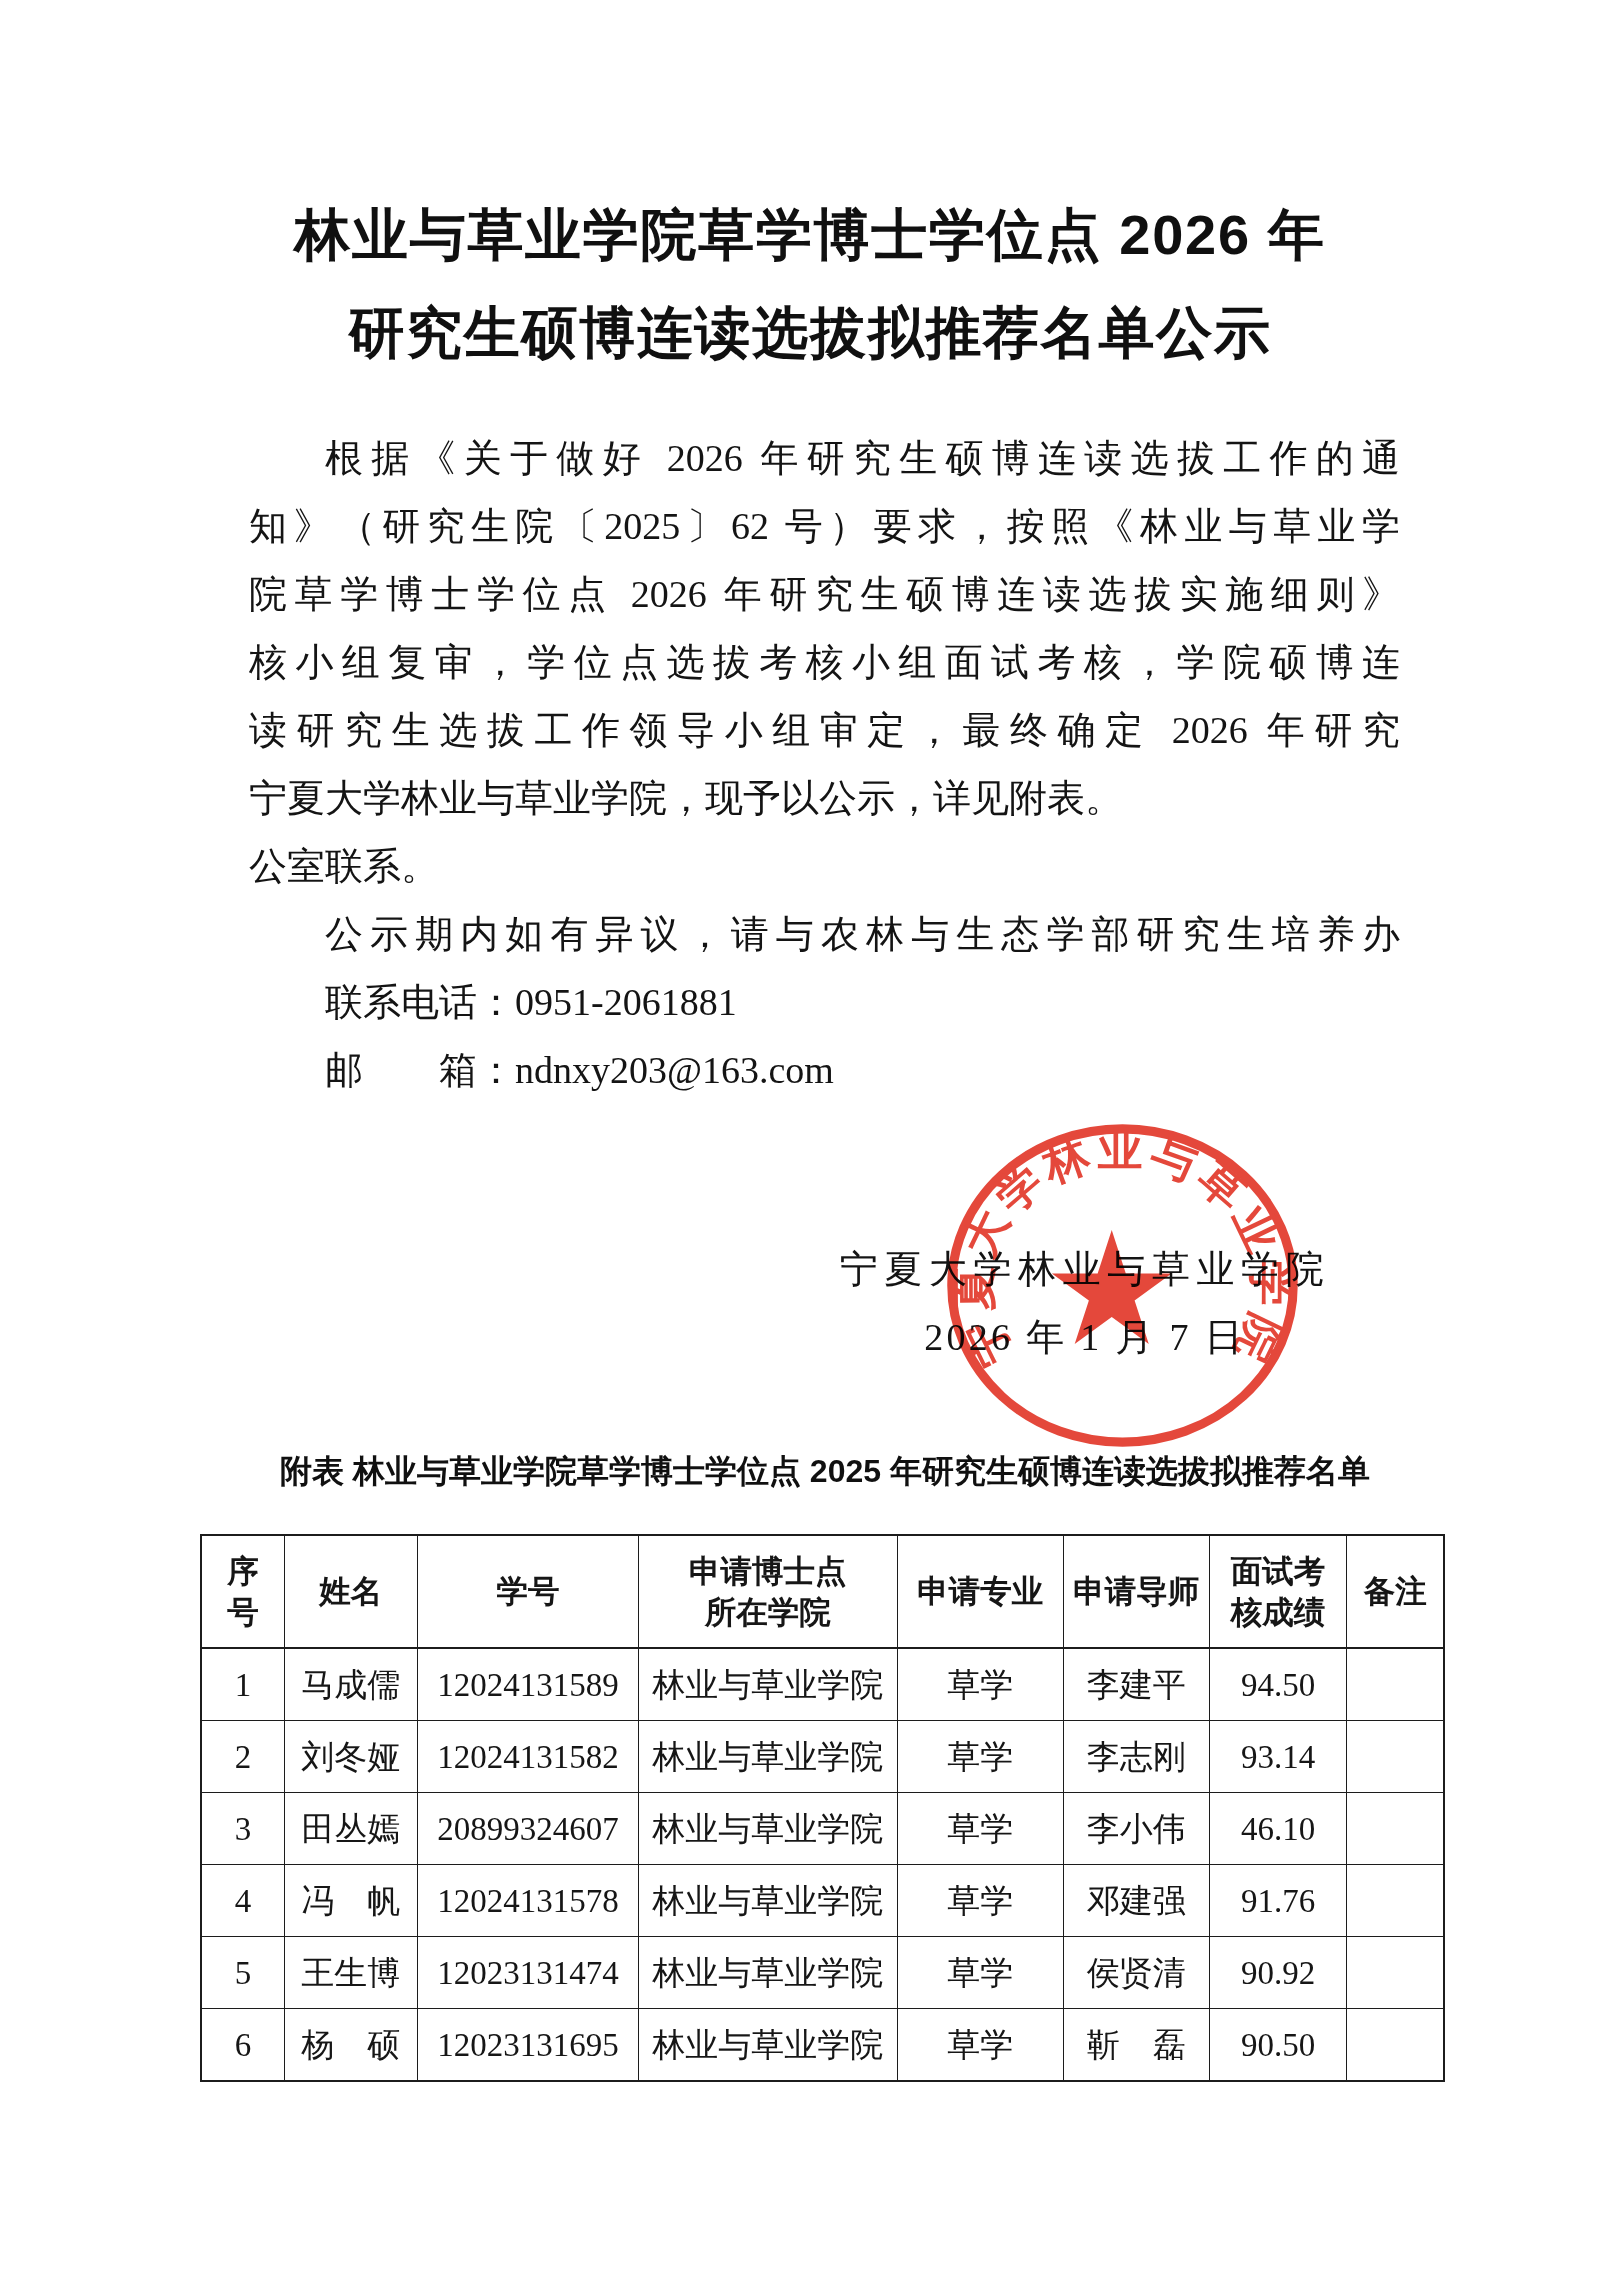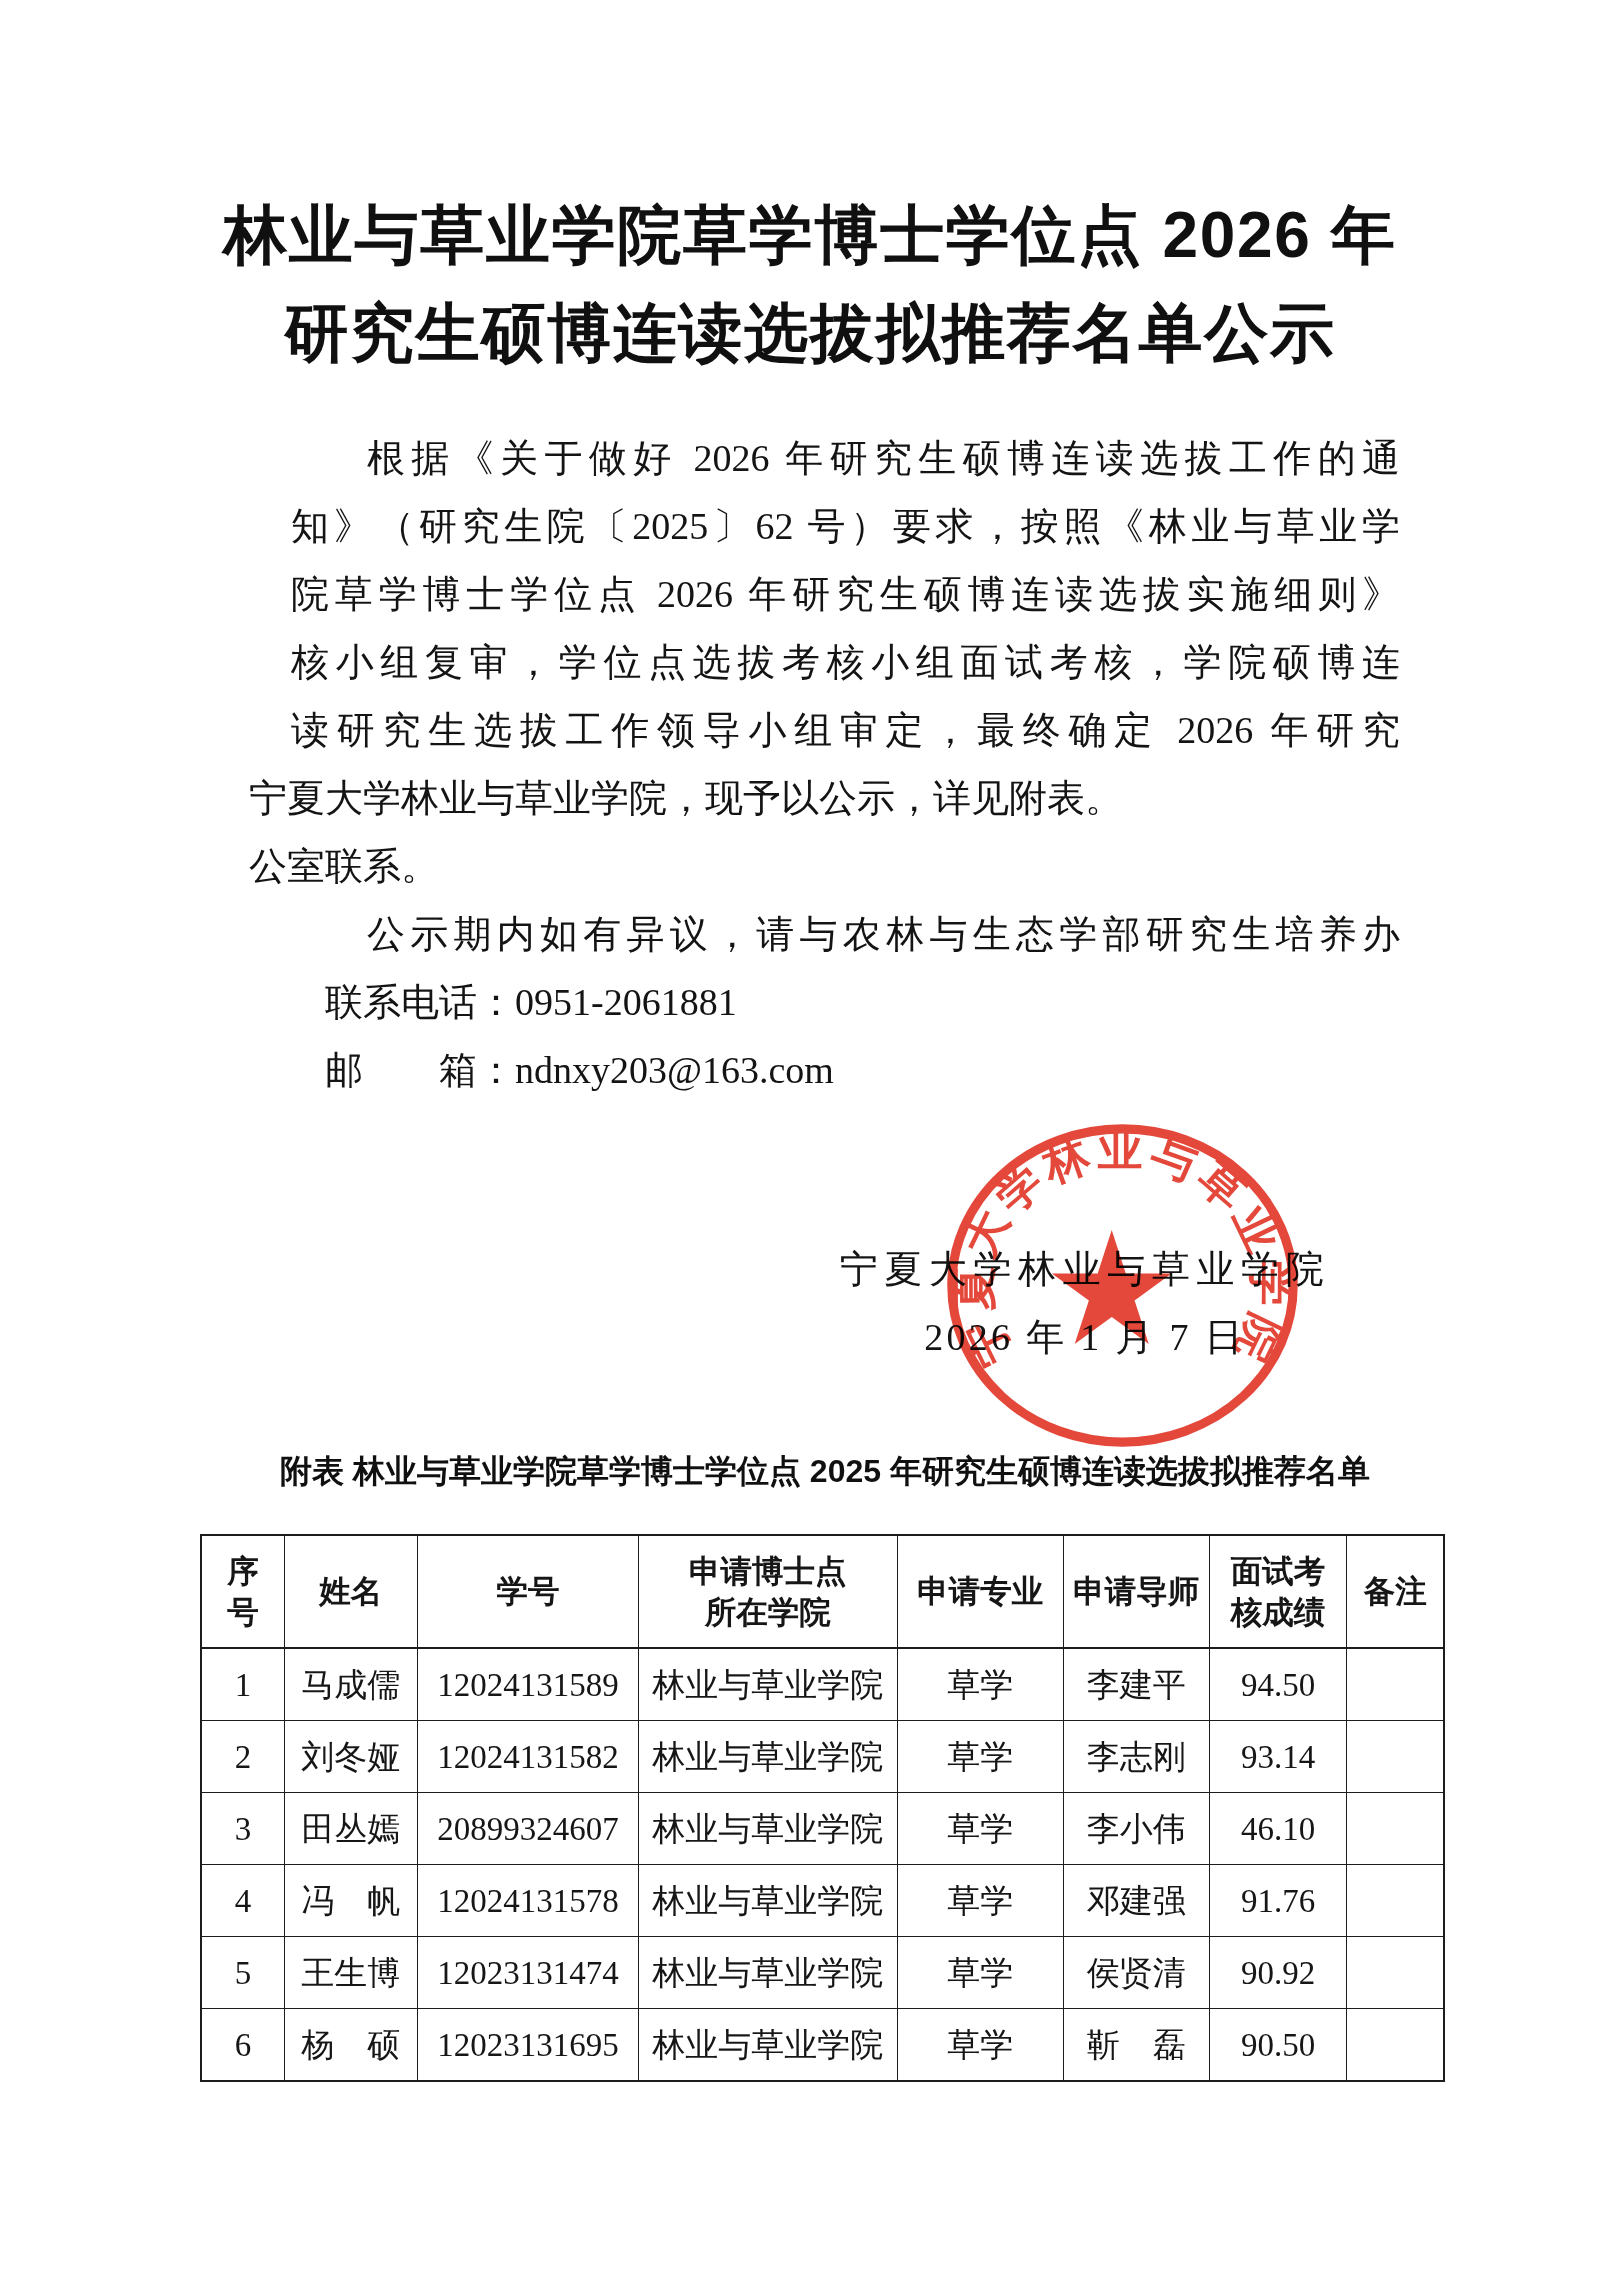--- a/index.html
+++ b/index.html
@@ -10,35 +10,35 @@
     overflow:hidden;
     color:#161616;
     font-family:"Liberation Serif","DejaVu Serif",serif;
   }
   
   .title{
     position:absolute;top:186px;left:0;right:0;
     text-align:center;
     font-family:"Liberation Sans","DejaVu Sans",sans-serif;
     font-weight:900;
-    font-size:64px;line-height:98px;
+    font-size:56px;line-height:98px;
     letter-spacing:1.7px;
     color:#101010;
     margin:0;
   }
   .title .tl{display:block;}
   
   .bodytext{
     position:absolute;top:424px;left:249px;width:1151px;
     font-size:38px;line-height:68px;
     color:#141414;
   }
   .ln{margin:0;white-space:normal;}
   .indent{text-indent:2em;}
-  .just{text-align:justify;text-align-last:justify;margin-left:42px;}
+  .just{text-align:justify;text-align-last:justify;}
   
   .sigblock{
     position:absolute;left:828px;top:1248px;width:514px;
     text-align:center;z-index:2;
     font-size:38px;color:#141414;
   }
   .sig-org{letter-spacing:6.6px;line-height:43px;}
   .sig-date{margin-top:25px;line-height:43px;letter-spacing:3.3px;}
   
   .stamp{

